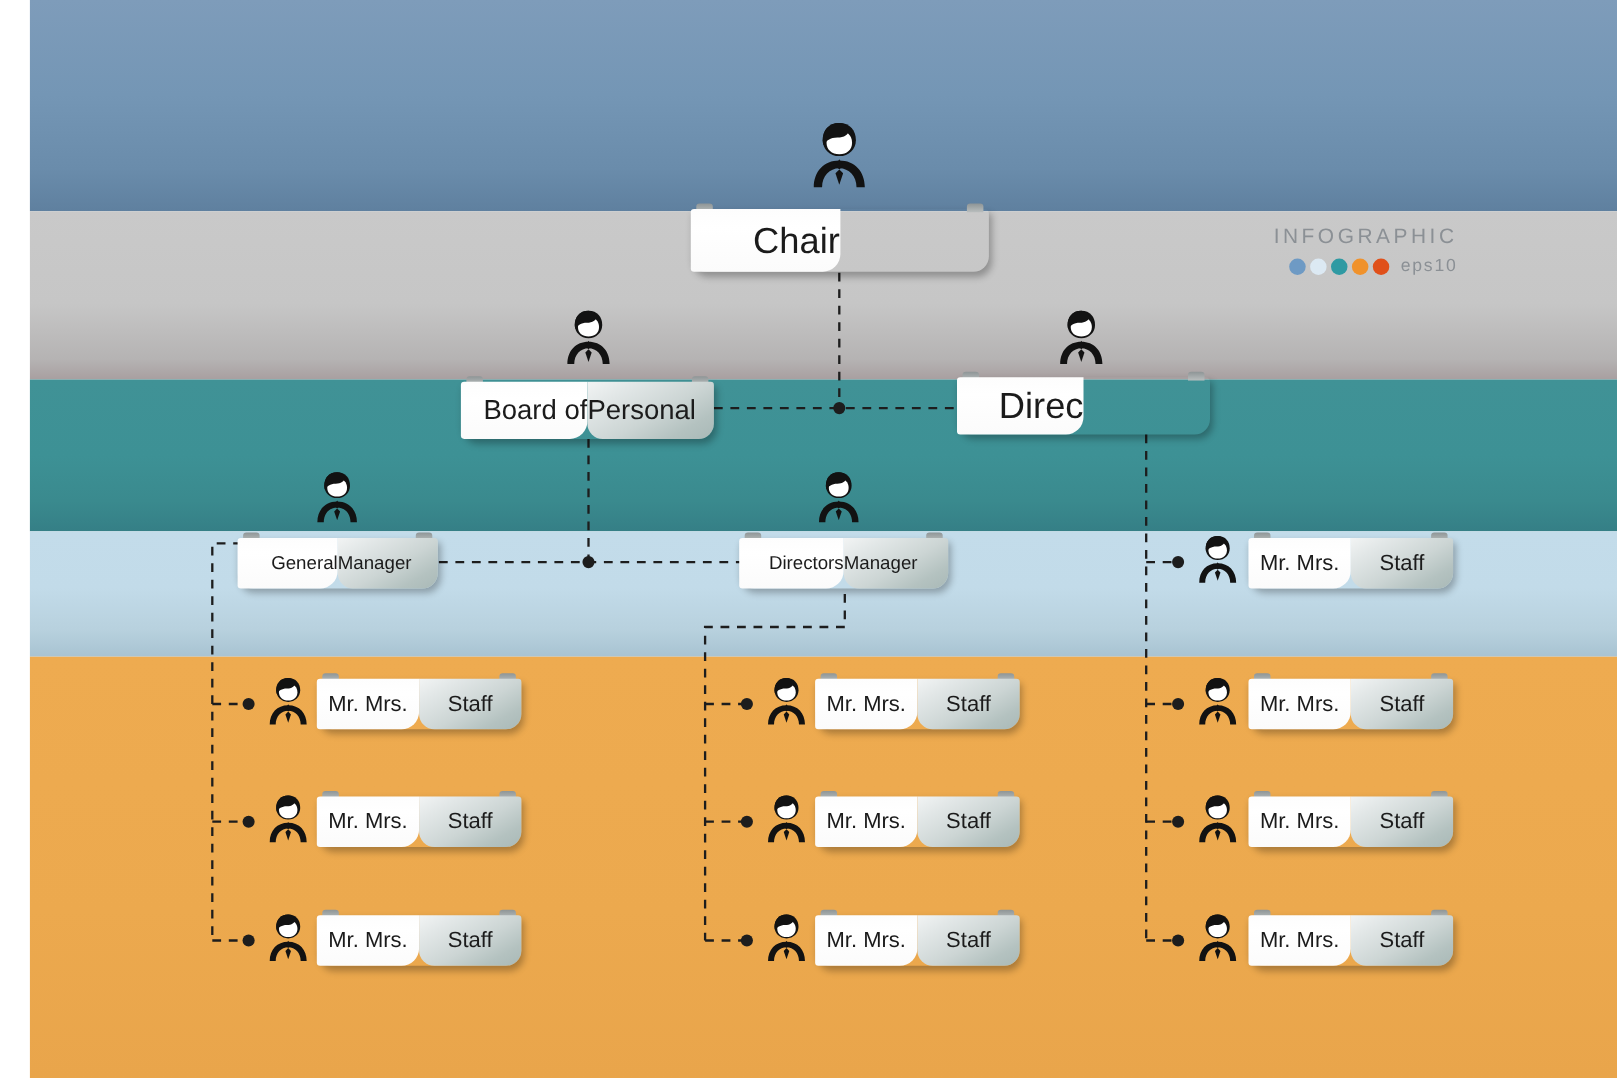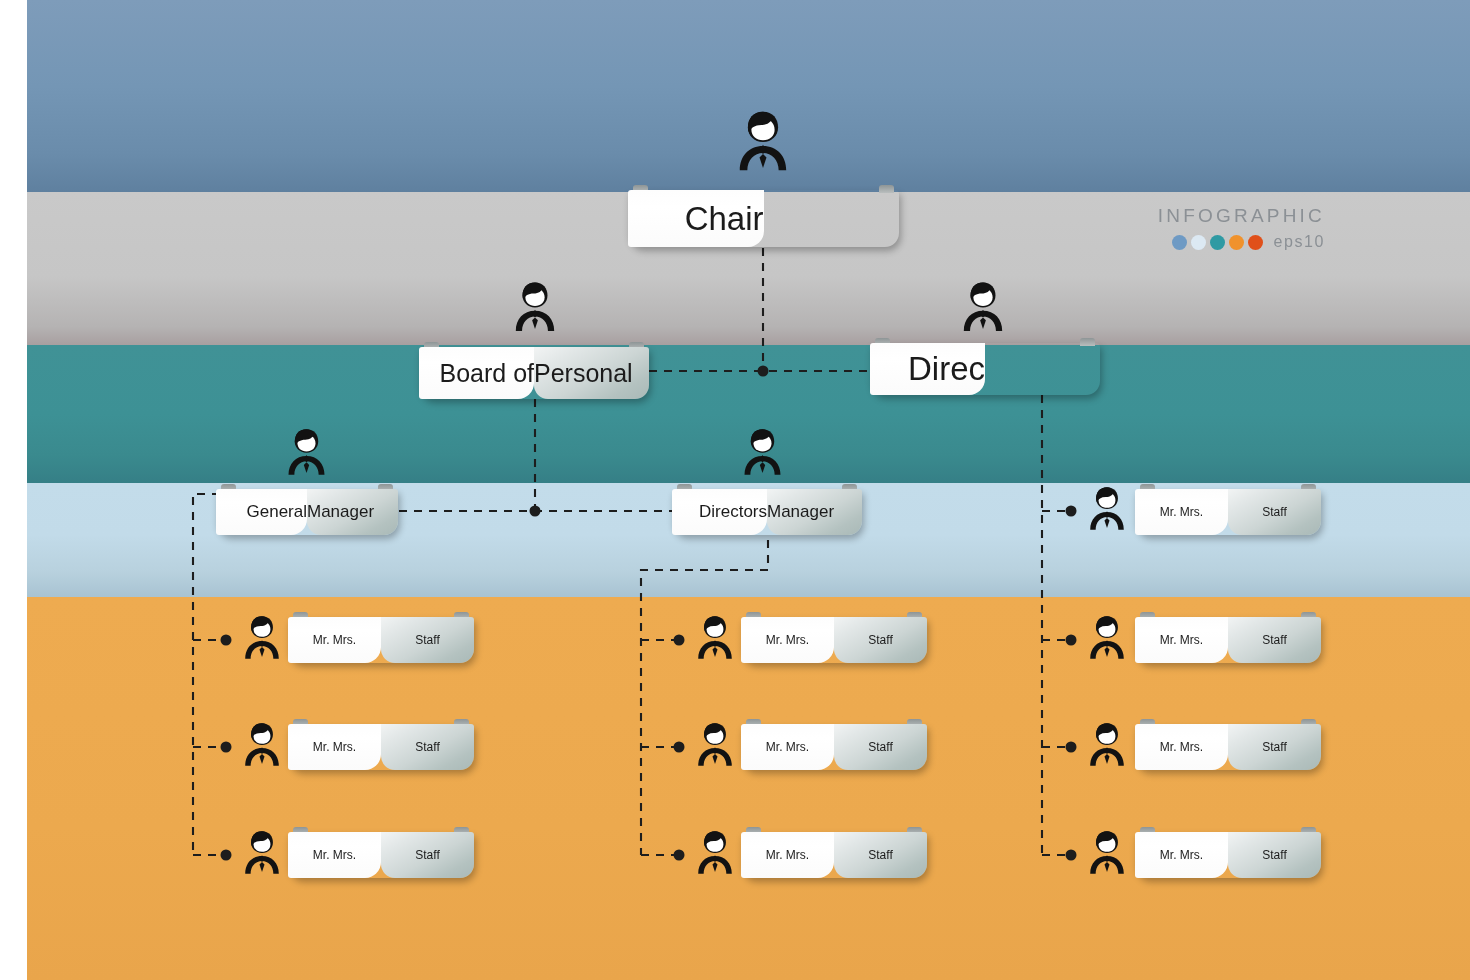--- a/index.html
+++ b/index.html
@@ -67,21 +67,21 @@
   
   .lvl-top .half{font-size:33px;}
   .lvl-top .card{height:57px;}
 
   .lvl-mid .half{font-size:25px;}
   .lvl-mid .card{height:52px;}
 
   .lvl-mgr .half{font-size:17px;}
   .lvl-mgr .card{height:46px;}
 
-  .lvl-staff .half{font-size:12px;}
+  .lvl-staff .half{font-size:20px;}
   .lvl-staff .card{height:46px;}
 
   
   .person{position:absolute;}
   .person svg{display:block;}
 
   
   #branding{
     position:absolute;right:172px;top:206px;
     text-align:right;

